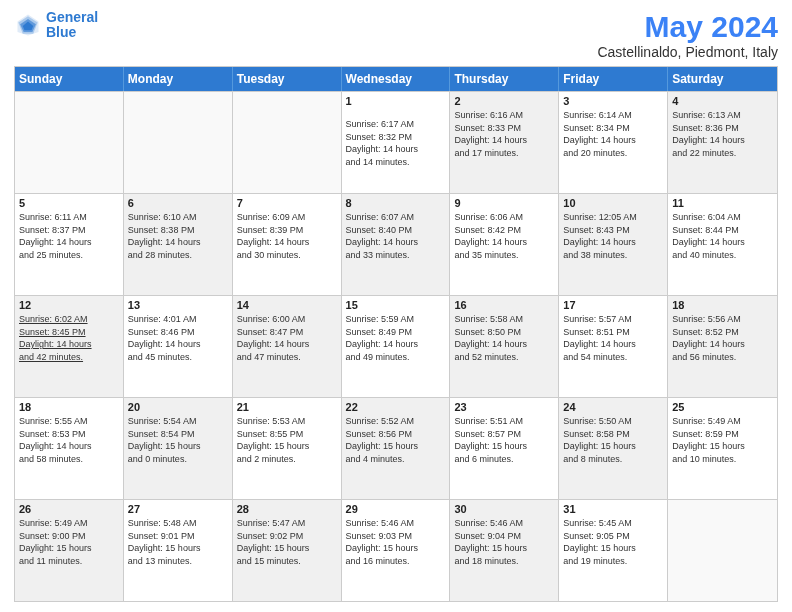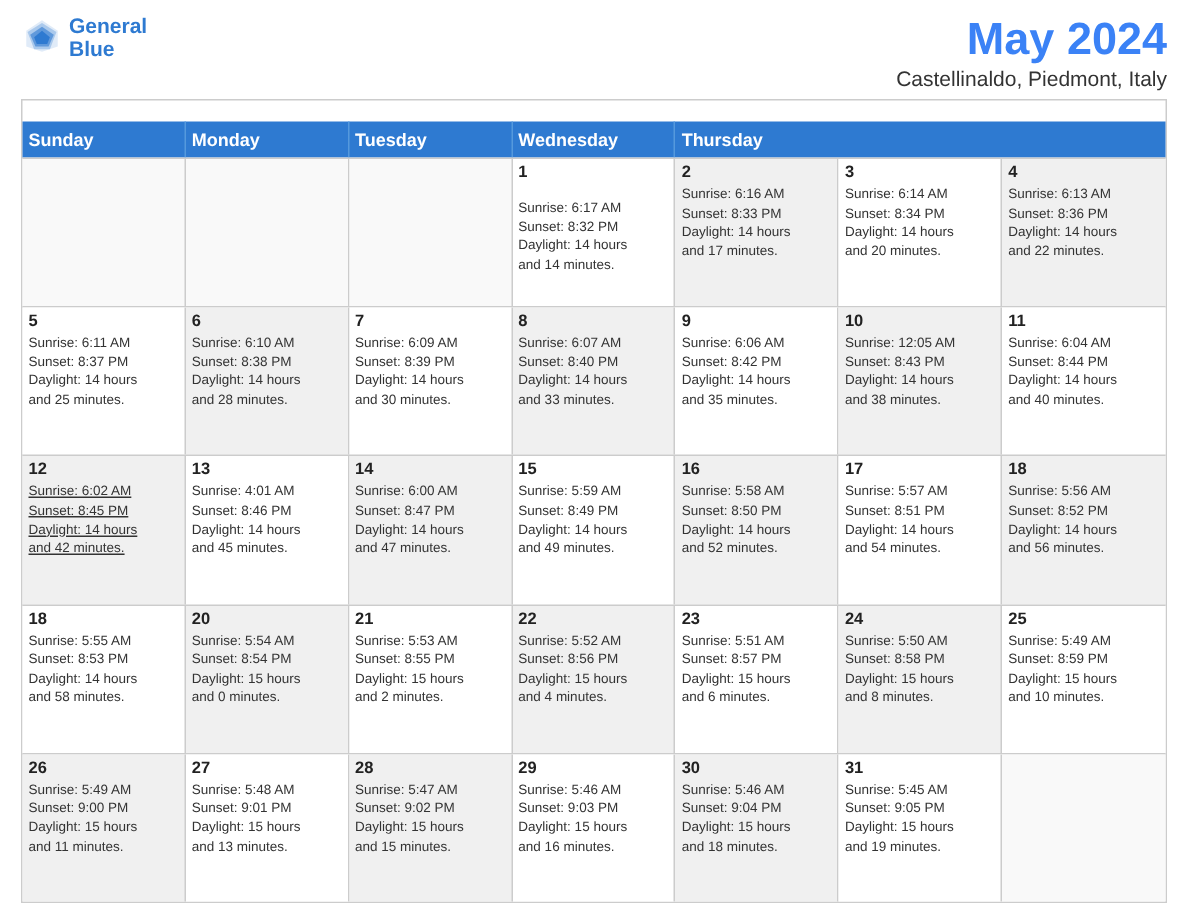--- a/index.html
+++ b/index.html
@@ -18,20 +18,21 @@
       flex-direction: column;
     }
     .header {
       display: flex;
       justify-content: space-between;
       align-items: flex-start;
       margin-bottom: 6px;
     }
     .logo {
       display: flex;
+      align-items: center;
       gap: 4px;
     }
     .logo-text {
       font-size: 14px;
       font-weight: bold;
       color: #1a1a1a;
       line-height: 1.1;
     }
     .logo-text span {
       color: #2e7ad1;
@@ -55,21 +56,20 @@
     .calendar {
       flex: 1;
       display: flex;
       flex-direction: column;
       border: 1px solid #ccc;
     }
     .cal-header-row {
       display: grid;
       grid-template-columns: repeat(7, 1fr);
       background: #2e7ad1;
-      margin-top: 14px;
     }
     .cal-header-cell {
       padding: 5px 4px;
       color: #fff;
       font-size: 12px;
       font-weight: bold;
       text-align: left;
       border-right: 1px solid #5599dd;
     }
     .cal-header-cell:last-child { border-right: none; }
@@ -129,20 +129,22 @@
     </div>
   </div>
 
   <div class="calendar">
     <div class="cal-header-row">
     <div class="cal-header-cell">Sunday</div>
         <div class="cal-header-cell">Monday</div>
         <div class="cal-header-cell">Tuesday</div>
         <div class="cal-header-cell">Wednesday</div>
         <div class="cal-header-cell">Thursday</div>
+        <div class="cal-header-cell">Friday</div>
+        <div class="cal-header-cell">Saturday</div>
       </div>
     <div class="cal-body">
     <div class="cal-week">
           <div class="cal-cell empty"></div>
           <div class="cal-cell empty"></div>
           <div class="cal-cell empty"></div>
           <div class="cal-cell">
             <div class="day-num">1</div>
             <div class="day-info" style="white-space: pre-line; margin-top: 11px;">Sunrise: 6:17 AM
 Sunset: 8:32 PM

